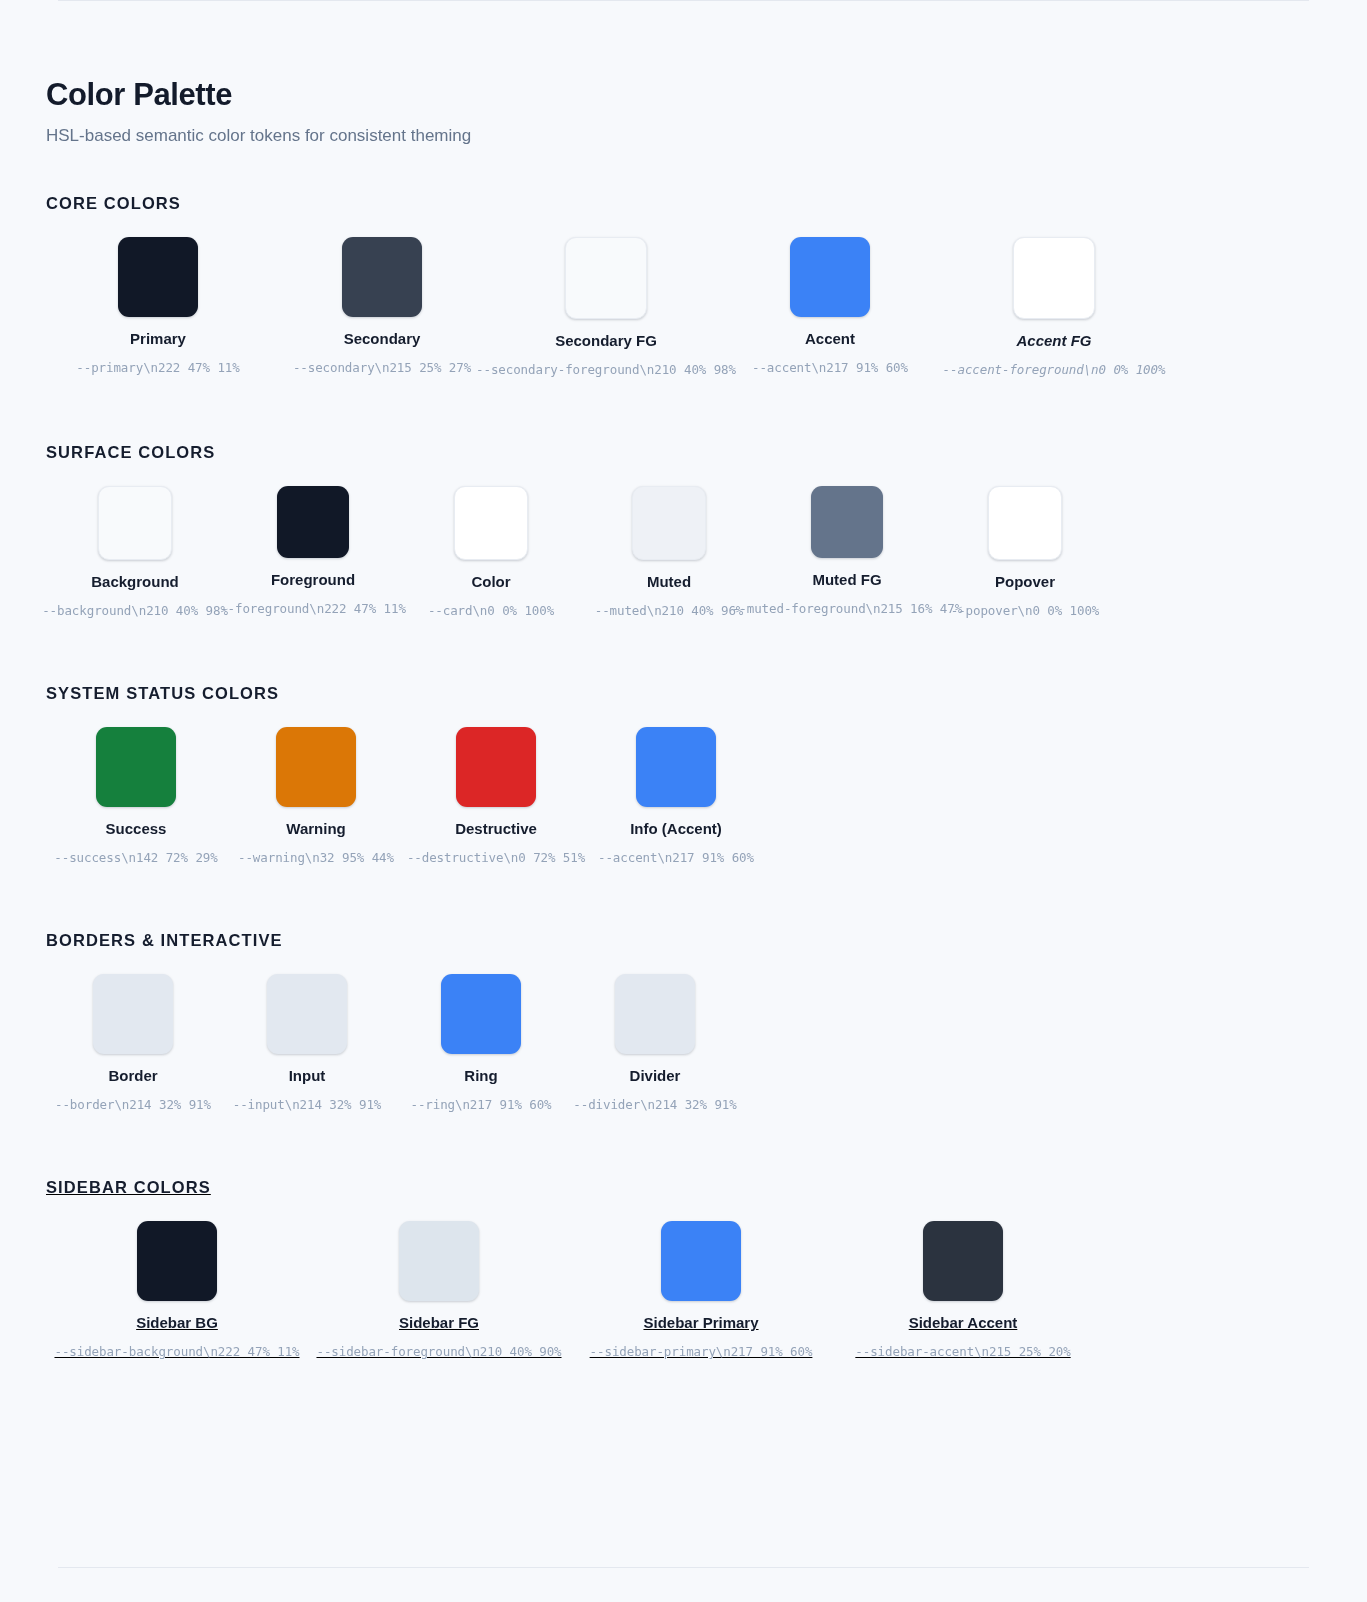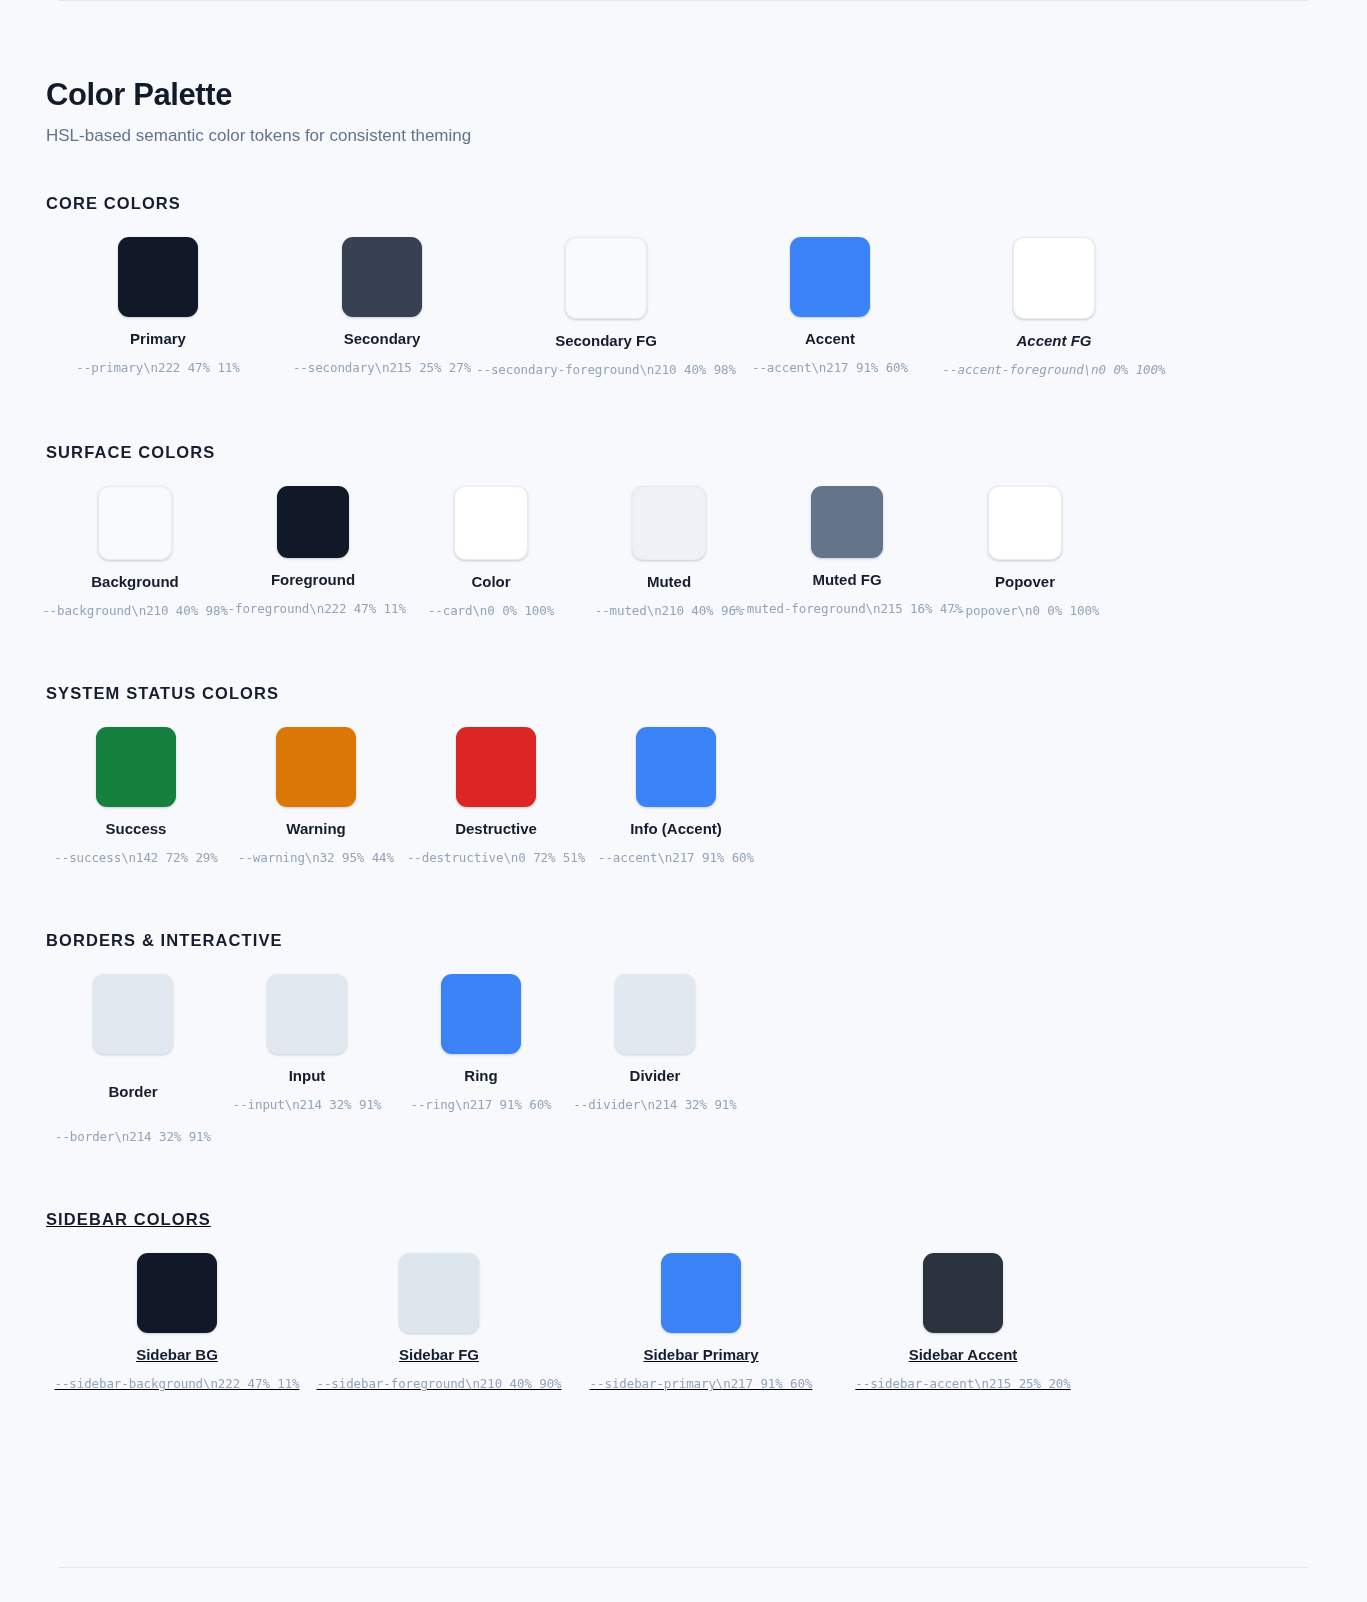--- a/index.html
+++ b/index.html
@@ -197,21 +197,21 @@
             <div class="swatch-cell" style="width: 180px; margin-bottom: 26px;">
               <div class="swatch-box" style="width: 80px; height: 80px; background: rgb(59, 130, 246);"></div>
               <div class="swatch-label">Info (Accent)</div>
               <div class="swatch-code">--accent\n217 91% 60%</div>
             </div>
           </div>
         </div>
         <div class="section" style="margin-bottom: 40px;">
           <div class="section-title">BORDERS &amp; INTERACTIVE</div>
           <div class="swatch-row">
-            <div class="swatch-cell" style="width: 174px; margin-bottom: 26px; gap: 16px;">
+            <div class="swatch-cell" style="width: 174px; margin-bottom: 26px;">
               <div class="swatch-box" style="width: 80px; height: 80px; background: rgb(226, 232, 240);"></div>
               <div class="swatch-label">Border</div>
               <div class="swatch-code">--border\n214 32% 91%</div>
             </div>
             <div class="swatch-cell" style="width: 174px; margin-bottom: 26px;">
               <div class="swatch-box" style="width: 80px; height: 80px; background: rgb(226, 232, 240);"></div>
               <div class="swatch-label">Input</div>
               <div class="swatch-code">--input\n214 32% 91%</div>
             </div>
             <div class="swatch-cell" style="width: 174px; margin-bottom: 26px;">

